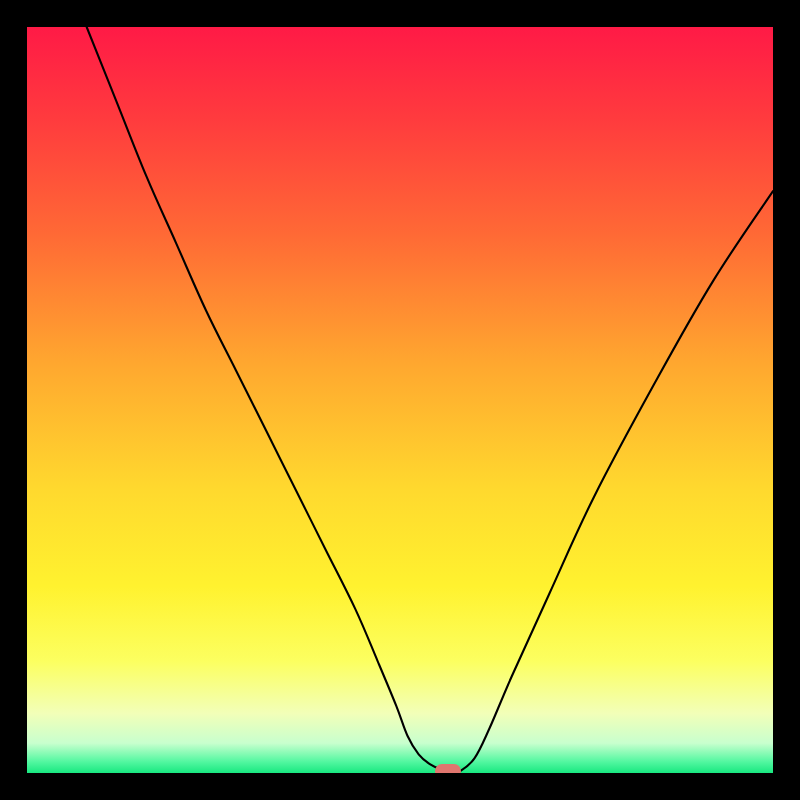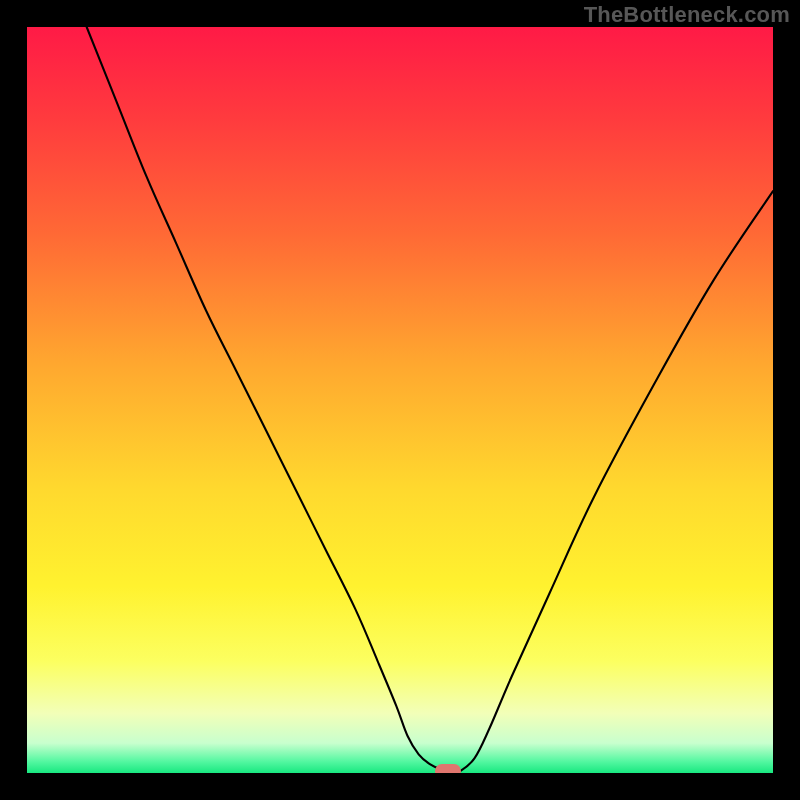--- a/index.html
+++ b/index.html
@@ -53,21 +53,20 @@
     height: 14px;
     background: #e0766f;
     border-radius: 7px;
     transform: translate(-50%, -50%);
   }
 </style>
 </head>
 <body>
 
 <div class="frame">
-  <div class="watermark">TheBottleneck.com</div>
 
   <div class="plot-area">
     <div class="gradient" style="background: linear-gradient(rgb(255, 26, 70) 0%, rgb(255, 58, 62) 12%, rgb(255, 106, 53) 28%, rgb(255, 167, 47) 45%, rgb(255, 217, 46) 62%, rgb(255, 242, 47) 75%, rgb(252, 255, 96) 85%, rgb(242, 255, 184) 92%, rgb(200, 255, 206) 96%, rgb(82, 247, 160) 98.5%, rgb(24, 232, 128) 100%);"></div>
     <svg class="curve" viewBox="0 0 746 746" preserveAspectRatio="none">
       <path id="curve-path" d="M 59.68 0 C 65.0512 13.428000000000004, 78.77759999999999 47.744000000000035, 89.52 74.60000000000002 C 100.2624 101.45600000000002, 108.6176 123.68679999999993, 119.36 149.19999999999993 C 130.1024 174.71319999999994, 138.4576 192.1696, 149.20000000000002 216.34000000000003 C 159.94240000000002 240.51040000000006, 168.2976 260.65240000000006, 179.04 283.48 C 189.7824 306.3076, 198.13760000000002 321.67519999999996, 208.88000000000002 343.15999999999997 C 219.62240000000003 364.6448, 227.9776 381.35519999999997, 238.72 402.84 C 249.4624 424.3248, 257.81759999999997 441.0352, 268.56 462.52 C 279.30240000000003 484.0048, 287.65760000000006 500.71520000000004, 298.40000000000003 522.2 C 309.1424 543.6848, 318.8404 561.738, 328.24 581.88 C 337.63960000000003 602.0219999999999, 343.2346 616.6436, 350.62 634.1 C 358.0054 651.5564, 363.8988 665.432, 369.27 678.86 C 374.64119999999997 692.288, 376.43159999999995 699.9718, 380.46 708.7 C 384.4884 717.4282000000001, 387.6216 722.2473600000001, 391.65000000000003 727.35 C 395.67840000000007 732.45264, 398.81160000000006 734.3624, 402.84000000000003 737.048 C 406.8684 739.7336, 410.00160000000005 740.9272, 414.03000000000003 742.27 C 418.0584 743.6128, 421.863 744.1051600000001, 425.21999999999997 744.508 C 428.57699999999994 744.91084, 428.6516 746.9250400000001, 432.67999999999995 744.508 C 436.7083999999999 742.09096, 442.2288 738.86824, 447.59999999999997 731.08 C 452.97119999999995 723.2917600000001, 455.806 716.0108, 462.52 701.24 C 469.234 686.4692, 474.15760000000006 673.1904, 484.90000000000003 649.02 C 495.6424 624.8496, 507.4291999999999 599.1872000000001, 522.1999999999999 566.96 C 536.9707999999999 534.7328, 548.1608 507.57840000000004, 566.96 469.98 C 585.7592000000001 432.3816, 605.1552 397.02119999999996, 626.64 358.08 C 648.1247999999999 319.1388, 664.8352000000001 288.5528, 686.32 253.64 C 707.8048 218.72719999999998, 735.2576 180.2336, 746 164.12" fill="none" stroke="#000000" stroke-width="2.1" stroke-linecap="round" stroke-linejoin="round"></path>
     </svg>
     <div class="marker" style="left: 421.49px; top: 743.762px;"></div>
   </div>
 </div>
 

